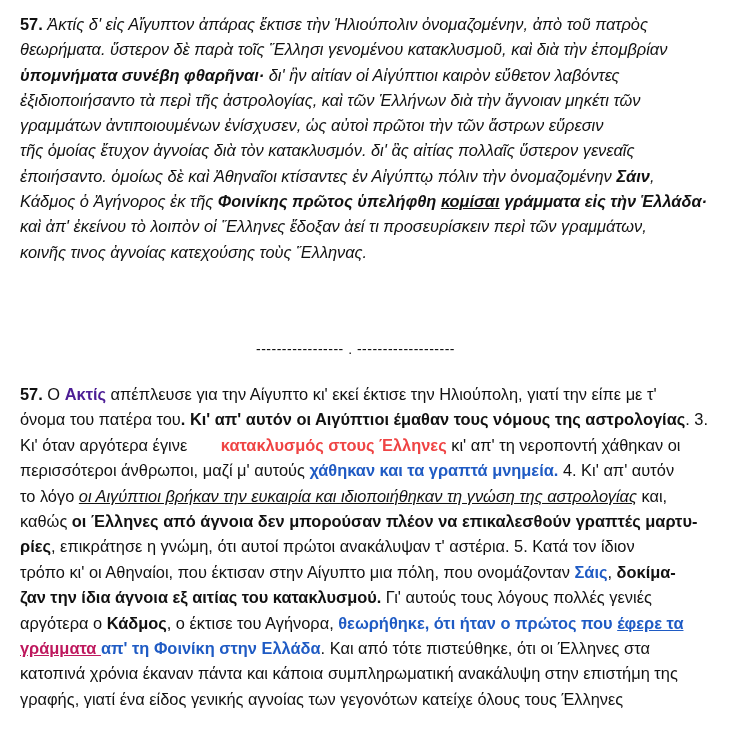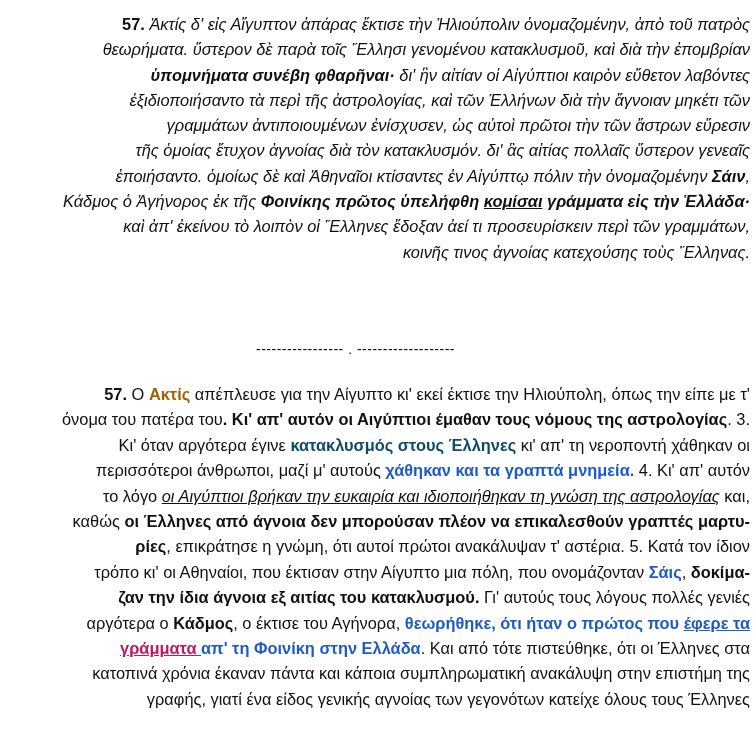--- a/index.html
+++ b/index.html
@@ -1,20 +1,20 @@
 <!DOCTYPE html>
 <html><head>
 <meta charset="utf-8">
 <style>
   html, body { margin: 0; padding: 0; background: #ffffff; }
   body { width: 754px; height: 737px; overflow: hidden; position: relative; }
   .page {
     position: absolute; left: 20px; top: 12px; width: 730px;
     font-family: "Liberation Sans", sans-serif;
-    font-size: 16.4px; color: #111111; line-height: 25.3px; text-align: right;
+    font-size: 16.4px; color: #111111; line-height: 25.3px;
   }
   .line { white-space: nowrap; display: block; }
   .ancient .line { font-style: italic; }
   .num { font-weight: bold; font-style: normal; }
   .b { font-weight: bold; }
   .u { text-decoration: underline; }
   .blue { color: #1f5bc4; font-weight: bold; }
   .sep { position: absolute; top: 341px; left: 256px; font-family: "Liberation Sans", sans-serif;
          font-size: 14px; color: #111; letter-spacing: 0.5px; white-space: nowrap; }
   .modern { position: absolute; top: 382px; left: 20px; width: 730px; }
@@ -30,23 +30,23 @@
     <span class="line"><span>ἐξιδιοποιήσαντο τὰ περὶ τῆς ἀστρολογίας, καὶ τῶν Ἑλλήνων διὰ τὴν ἄγνοιαν μηκέτι τῶν</span></span>
     <span class="line"><span>γραμμάτων ἀντιποιουμένων ἐνίσχυσεν, ὡς αὐτοὶ πρῶτοι τὴν τῶν ἄστρων εὕρεσιν</span></span>
     <span class="line"><span>τῆς ὁμοίας ἔτυχον ἀγνοίας διὰ τὸν κατακλυσμόν. δι' ἃς αἰτίας πολλαῖς ὕστερον γενεαῖς</span></span>
     <span class="line"><span>ἐποιήσαντο. ὁμοίως δὲ καὶ Ἀθηναῖοι κτίσαντες ἐν Αἰγύπτῳ πόλιν τὴν ὀνομαζομένην </span><span class="b">Σάιν</span><span>,</span></span>
     <span class="line"><span>Κάδμος ὁ Ἀγήνορος ἐκ τῆς </span><span class="b">Φοινίκης πρῶτος ὑπελήφθη </span><span class="b u">κομίσαι</span><span class="b"> γράμματα εἰς τὴν Ἑλλάδα·</span></span>
     <span class="line"><span>καὶ ἀπ' ἐκείνου τὸ λοιπὸν οἱ Ἕλληνες ἔδοξαν ἀεί τι προσευρίσκειν περὶ τῶν γραμμάτων,</span></span>
     <span class="line"><span>κοινῆς τινος ἀγνοίας κατεχούσης τοὺς Ἕλληνας.</span></span>
   </div>
 <div class="sep">----------------- . -------------------</div>
 <div class="page modern" id="modern">
-    <span class="line"><span class="num">57.</span><span> Ο </span><span class="b blue" style="color: #a16207;">Ακτίς</span><span> απέπλευσε για την Αίγυπτο κι' εκεί έκτισε την Ηλιούπολη, όπως την είπε με τ'</span></span>
+    <span class="line"><span class="num">57.</span><span> Ο </span><span class="b blue" style="color: #4c1d95;">Ακτίς</span><span> απέπλευσε για την Αίγυπτο κι' εκεί έκτισε την Ηλιούπολη, γιατί την είπε με τ'</span></span>
     <span class="line"><span>όνομα του πατέρα του</span><span class="b">. Κι' απ' αυτόν οι Αιγύπτιοι έμαθαν τους νόμους της αστρολογίας</span><span>. 3.</span></span>
-    <span class="line"><span>Κι' όταν αργότερα έγινε </span><span class="b blue" style="color: #0c4a6e;">κατακλυσμός στους Έλληνες</span><span> κι' απ' τη νεροποντή χάθηκαν οι</span></span>
+    <span class="line"><span>Κι' όταν αργότερα έγινε </span><span class="b blue" style="color: #ef4444; margin-left: 29px;">κατακλυσμός στους Έλληνες</span><span> κι' απ' τη νεροποντή χάθηκαν οι</span></span>
     <span class="line"><span>περισσότεροι άνθρωποι, μαζί μ' αυτούς </span><span class="b blue" style="color: rgb(31, 91, 196);">χάθηκαν και τα γραπτά μνημεία.</span><span> 4. Κι' απ' αυτόν</span></span>
     <span class="line"><span>το λόγο </span><span class="u" style="font-style: italic;">οι Αιγύπτιοι βρήκαν την ευκαιρία και ιδιοποιήθηκαν τη γνώση της αστρολογίας</span><span> και,</span></span>
     <span class="line"><span>καθώς </span><span class="b">οι Έλληνες από άγνοια δεν μπορούσαν πλέον να επικαλεσθούν γραπτές μαρτυ-</span></span>
     <span class="line"><span class="b">ρίες</span><span>, επικράτησε η γνώμη, ότι αυτοί πρώτοι ανακάλυψαν τ' αστέρια. 5. Κατά τον ίδιον</span></span>
     <span class="line"><span>τρόπο κι' οι Αθηναίοι, που έκτισαν στην Αίγυπτο μια πόλη, που ονομάζονταν </span><span class="b blue" style="color: rgb(31, 91, 196); margin-top: 20px;">Σάις</span><span>, </span><span class="b">δοκίμα-</span></span>
     <span class="line"><span class="b">ζαν την ίδια άγνοια εξ αιτίας του κατακλυσμού.</span><span>  Γι' αυτούς τους λόγους πολλές γενιές</span></span>
     <span class="line"><span>αργότερα ο </span><span class="b">Κάδμος</span><span>, ο έκτισε του Αγήνορα, </span><span class="b blue" style="color: rgb(31, 91, 196);">θεωρήθηκε, ότι ήταν ο πρώτος που </span><span class="b u blue" style="color: rgb(31, 91, 196);">έφερε τα</span></span>
     <span class="line"><span class="b u blue" style="color: #be185d;">γράμματα </span><span class="b blue" style="color: rgb(31, 91, 196); margin-top: 40px;">απ' τη Φοινίκη στην Ελλάδα</span><span>. Και από τότε πιστεύθηκε, ότι οι Έλληνες στα</span></span>
     <span class="line"><span>κατοπινά χρόνια έκαναν πάντα και κάποια συμπληρωματική ανακάλυψη στην επιστήμη της</span></span>
     <span class="line"><span>γραφής, γιατί ένα είδος γενικής αγνοίας των γεγονότων κατείχε όλους τους Έλληνες</span></span>

